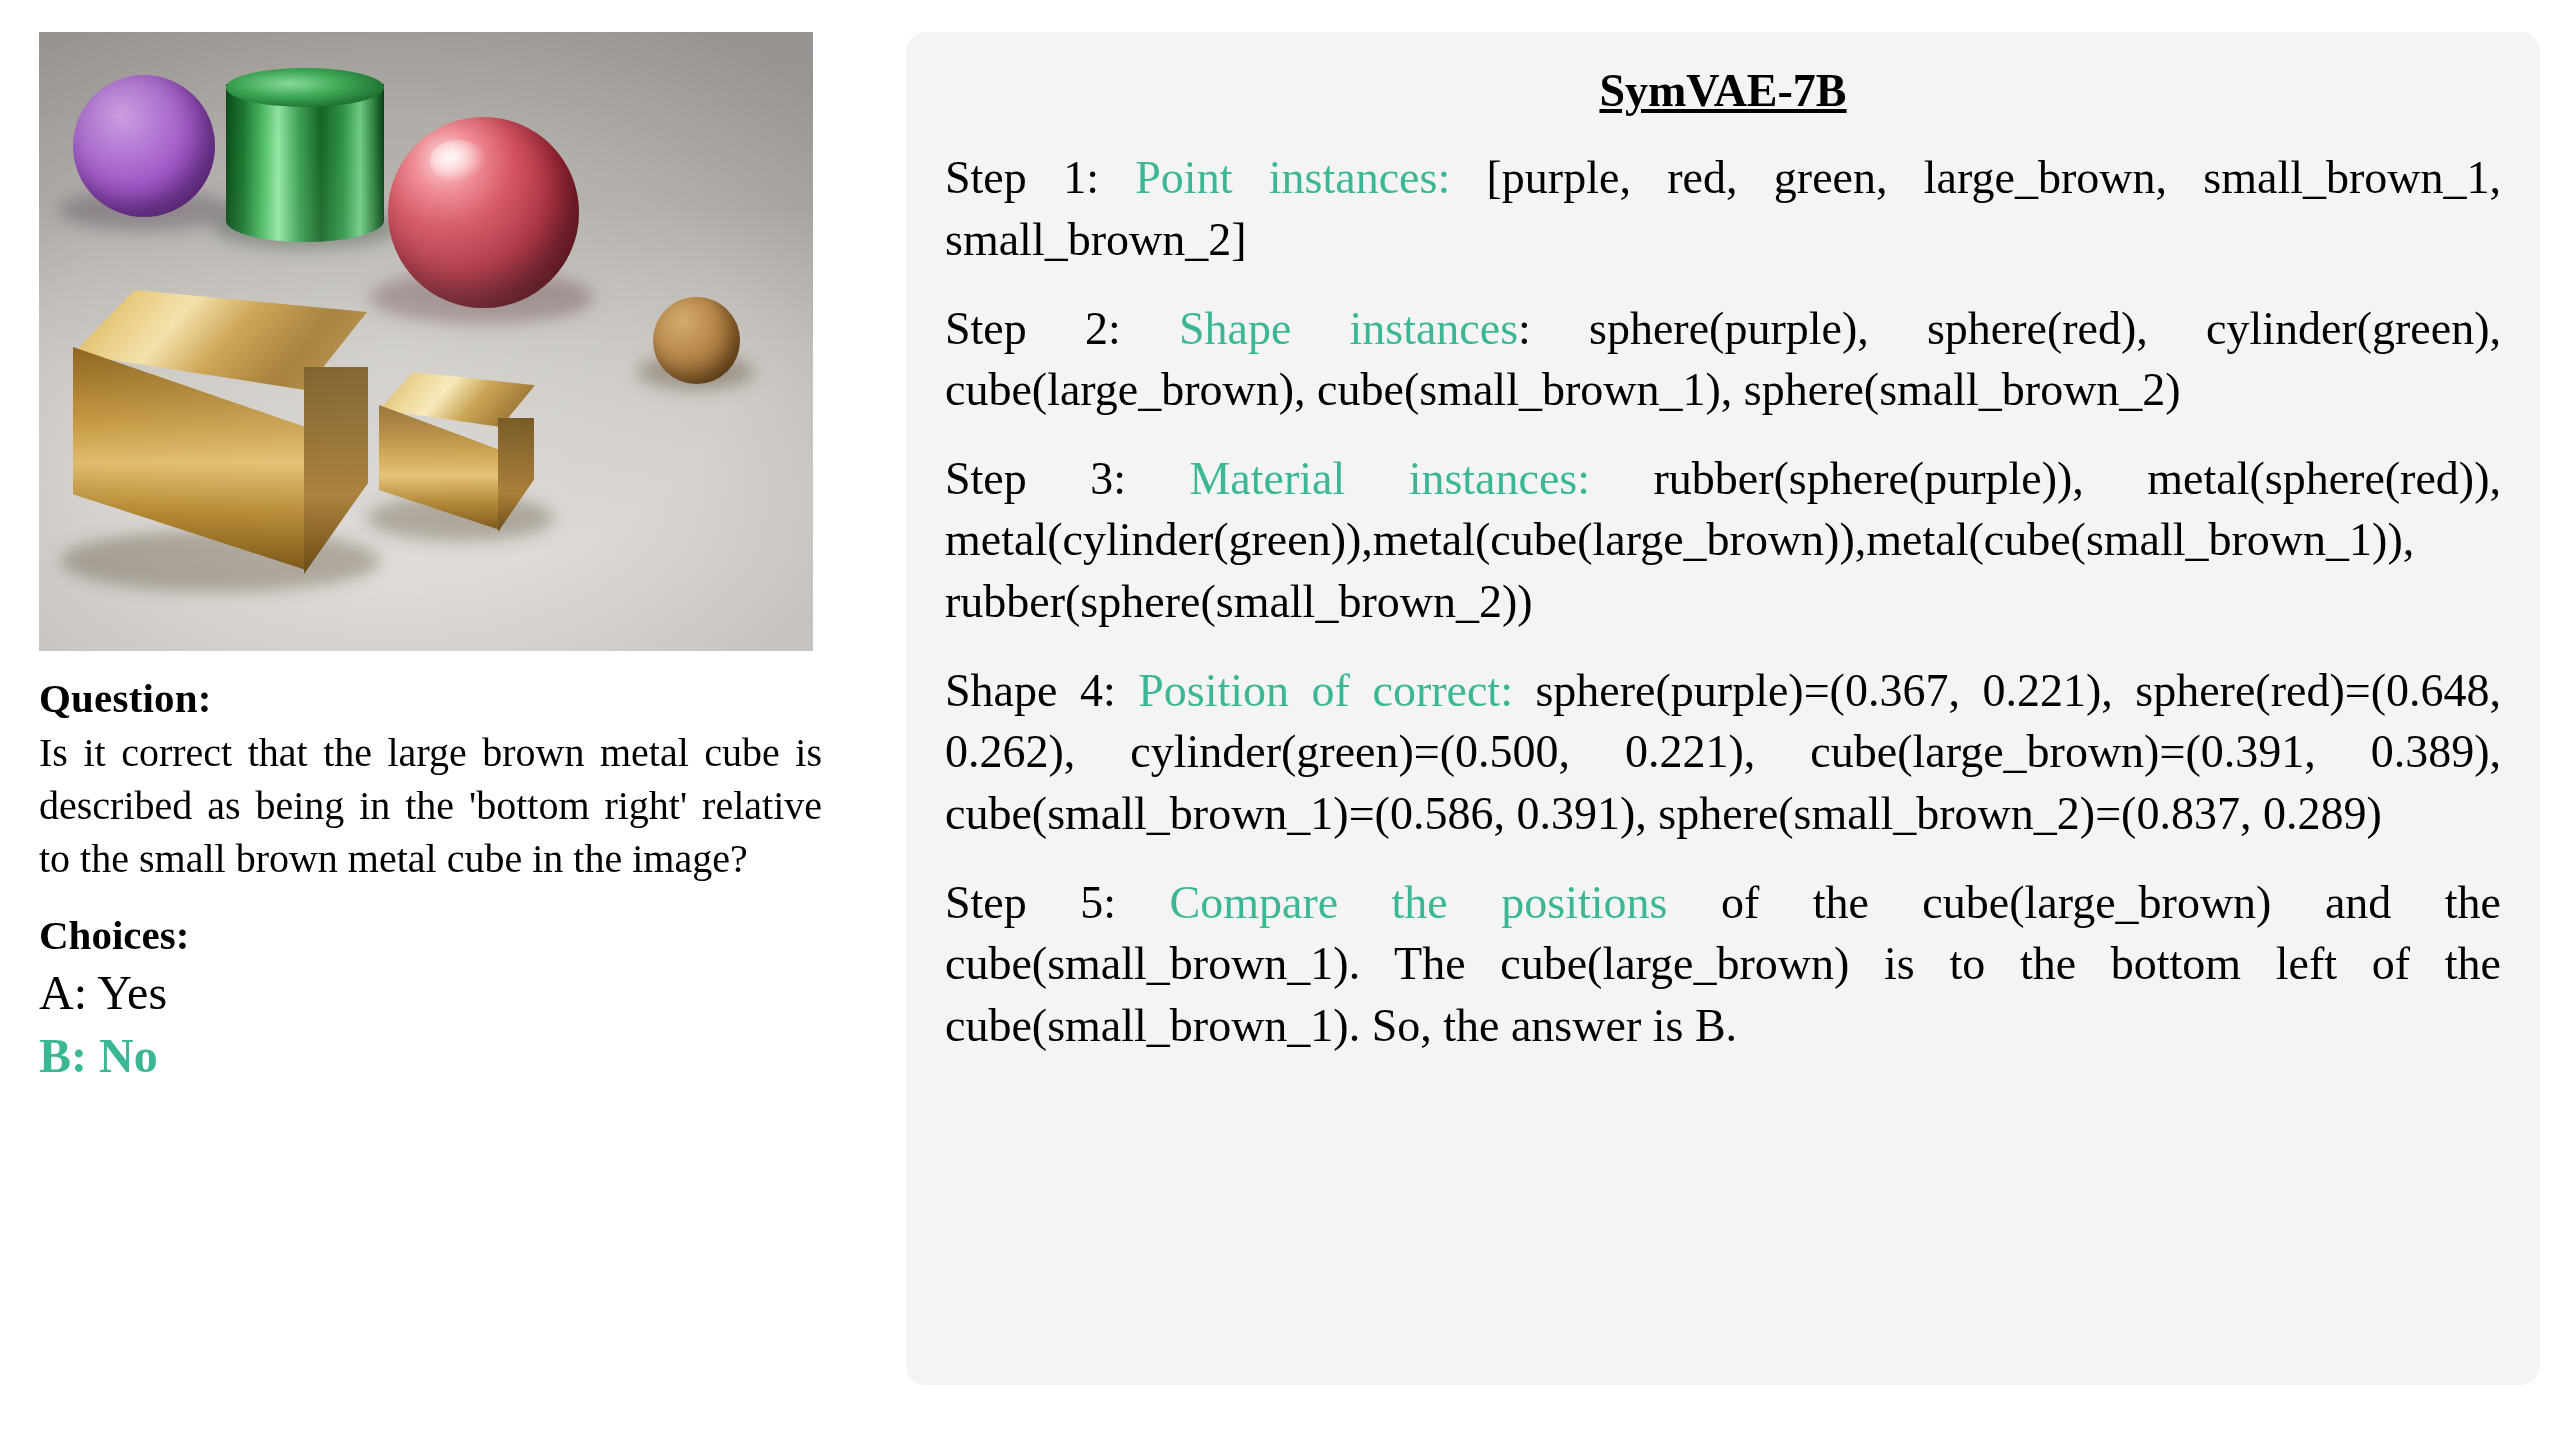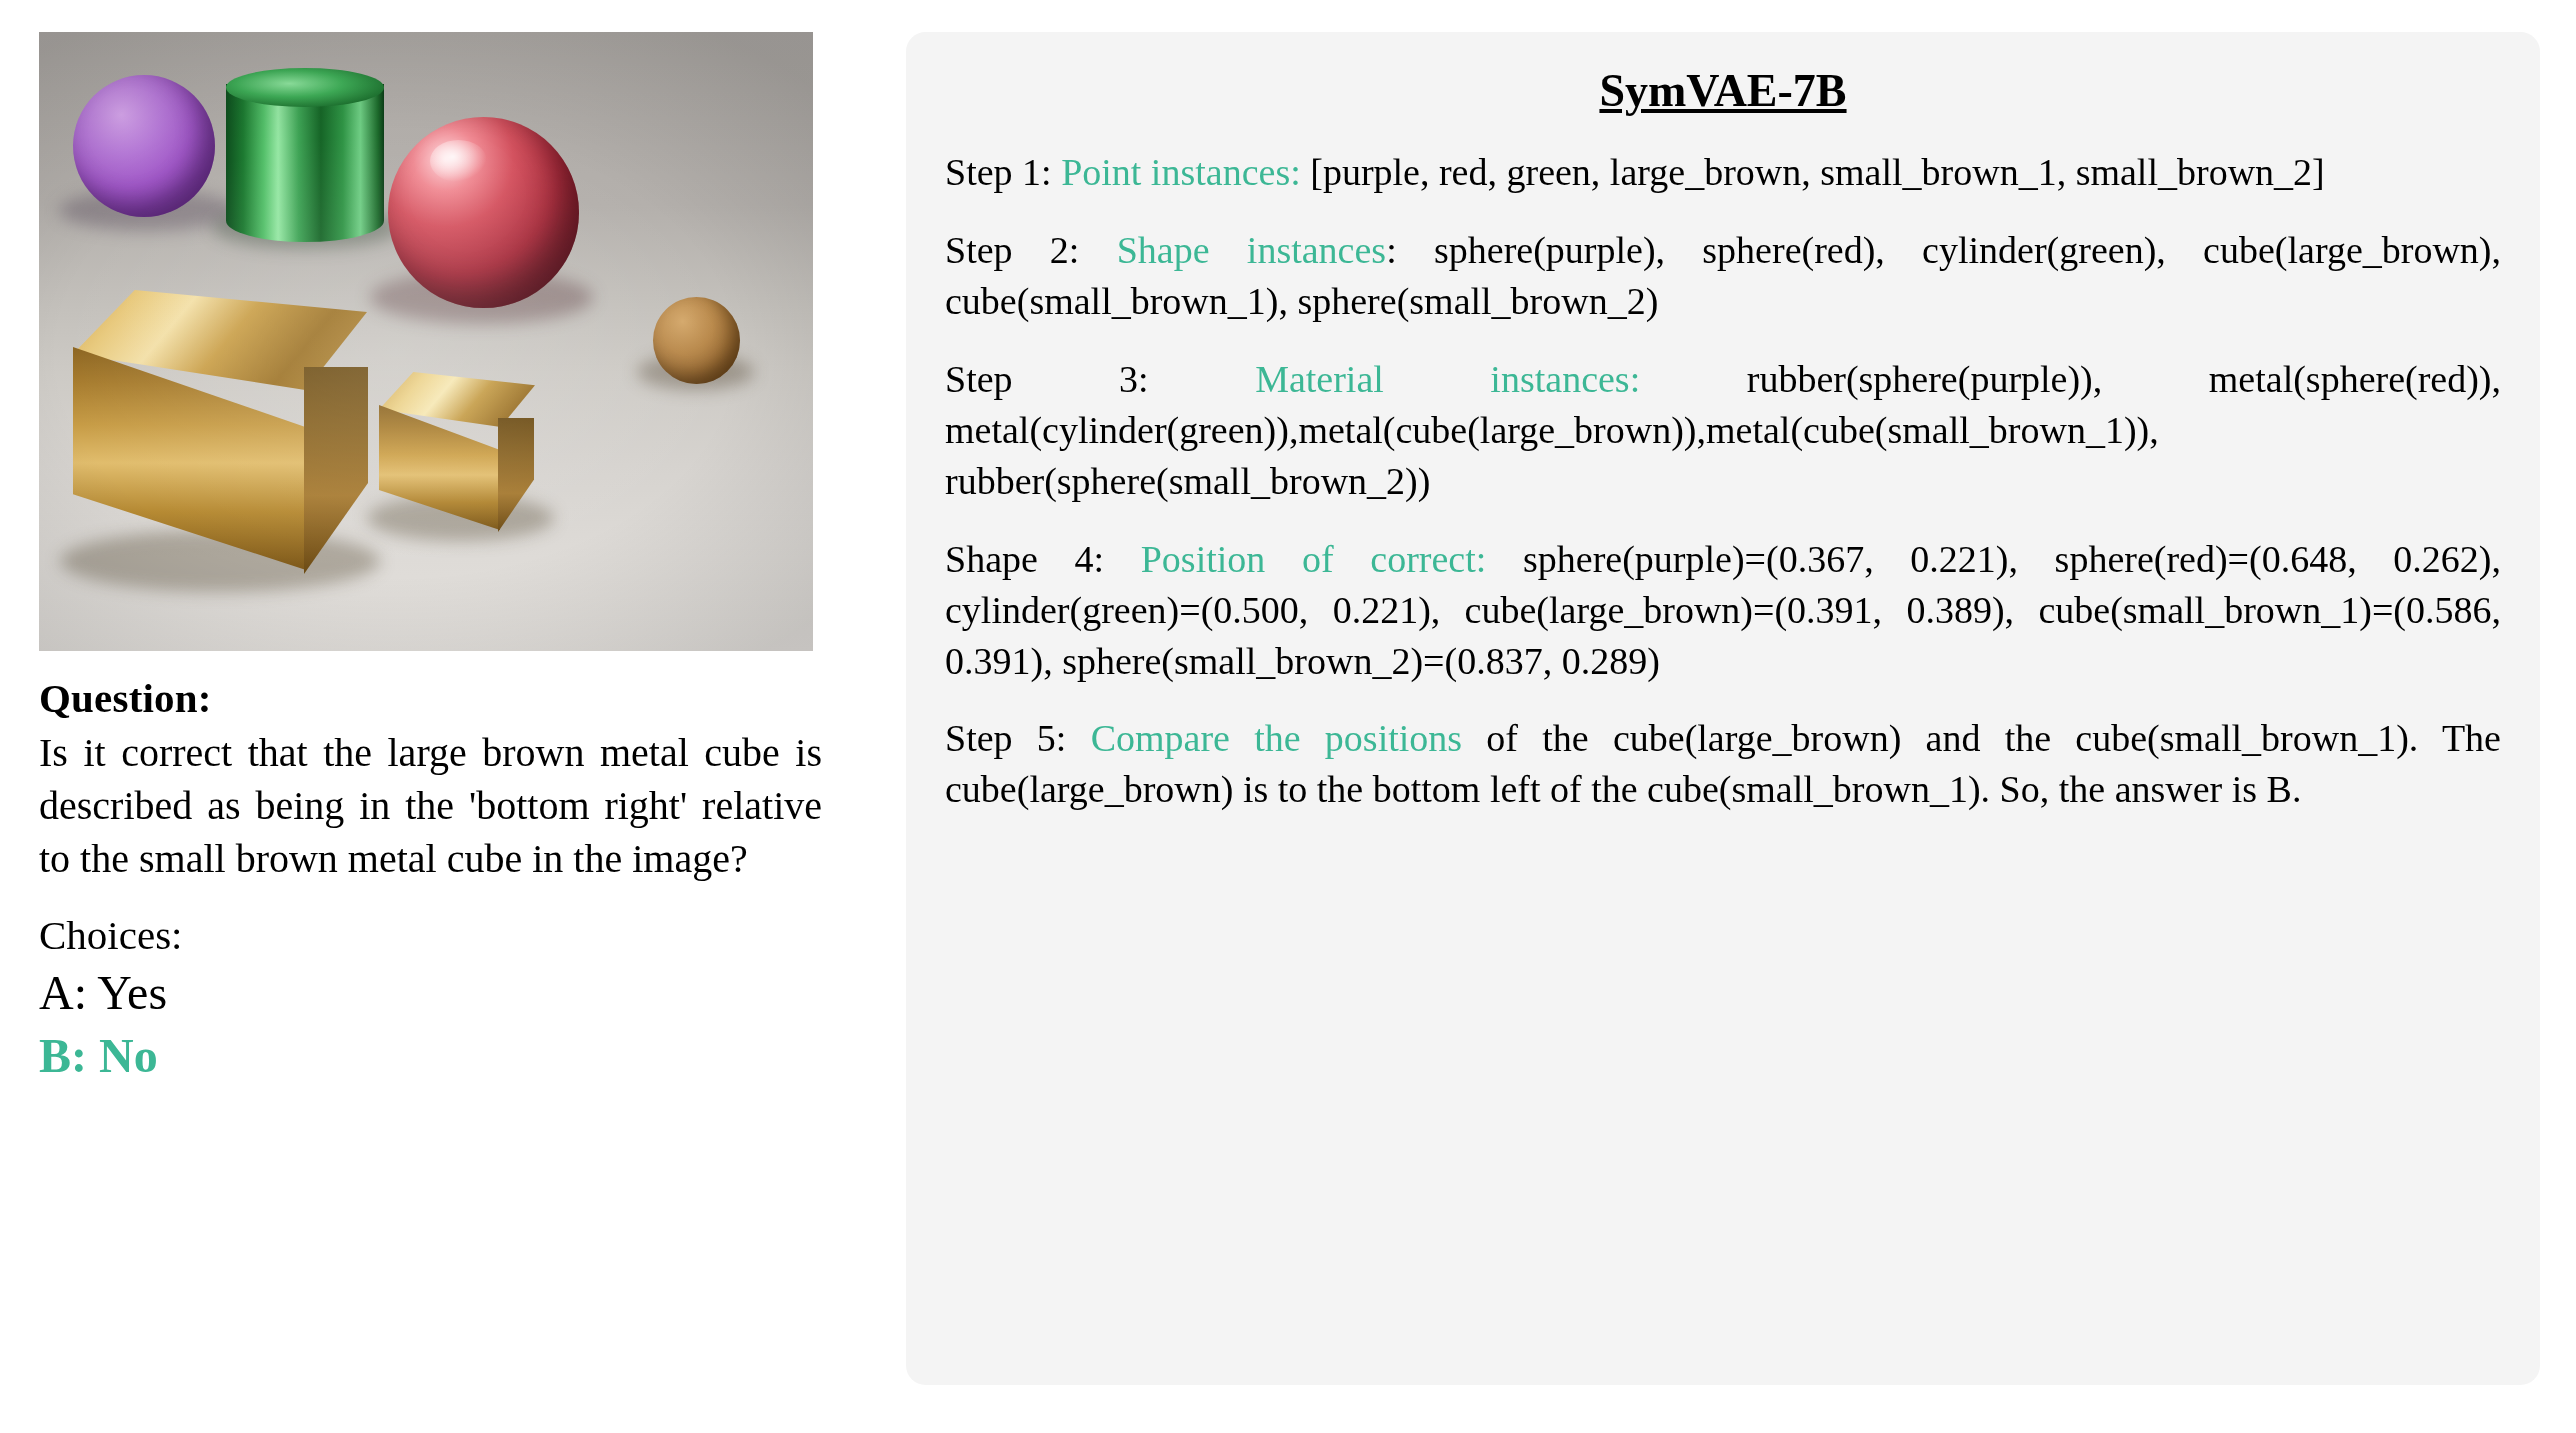--- a/index.html
+++ b/index.html
@@ -158,21 +158,21 @@
   }
   .q-text {
     font-size: 40px;
     line-height: 1.32;
     text-align: justify;
     text-align-last: left;
     width: 783px;
     margin: 0;
   }
   .c-heading {
-    font-weight: normal;
+    font-weight: bold;
     font-size: 41px;
     margin: 25px 0 3.6px 0;
   }
   .choice {
     font-size: 48px;
     line-height: 1.3;
     margin: 0;
   }
   .choice-correct {
     color: #3cb795;
@@ -192,21 +192,21 @@
     height: 1353px;
   }
   .panel-title {
     text-align: center;
     font-weight: bold;
     font-size: 46px;
     margin: 5.3px 0 30px 0;
     text-decoration: underline;
   }
   .step {
-    font-size: 38px;
+    font-size: 46px;
     line-height: 1.34;
     text-align: justify;
     text-align-last: left;
     margin: 0 0 27px 0;
     word-break: break-word;
   }
   .step:last-child { margin-bottom: 0; }
   .hl { color: #3cb795; }
 </style>
 </head>

